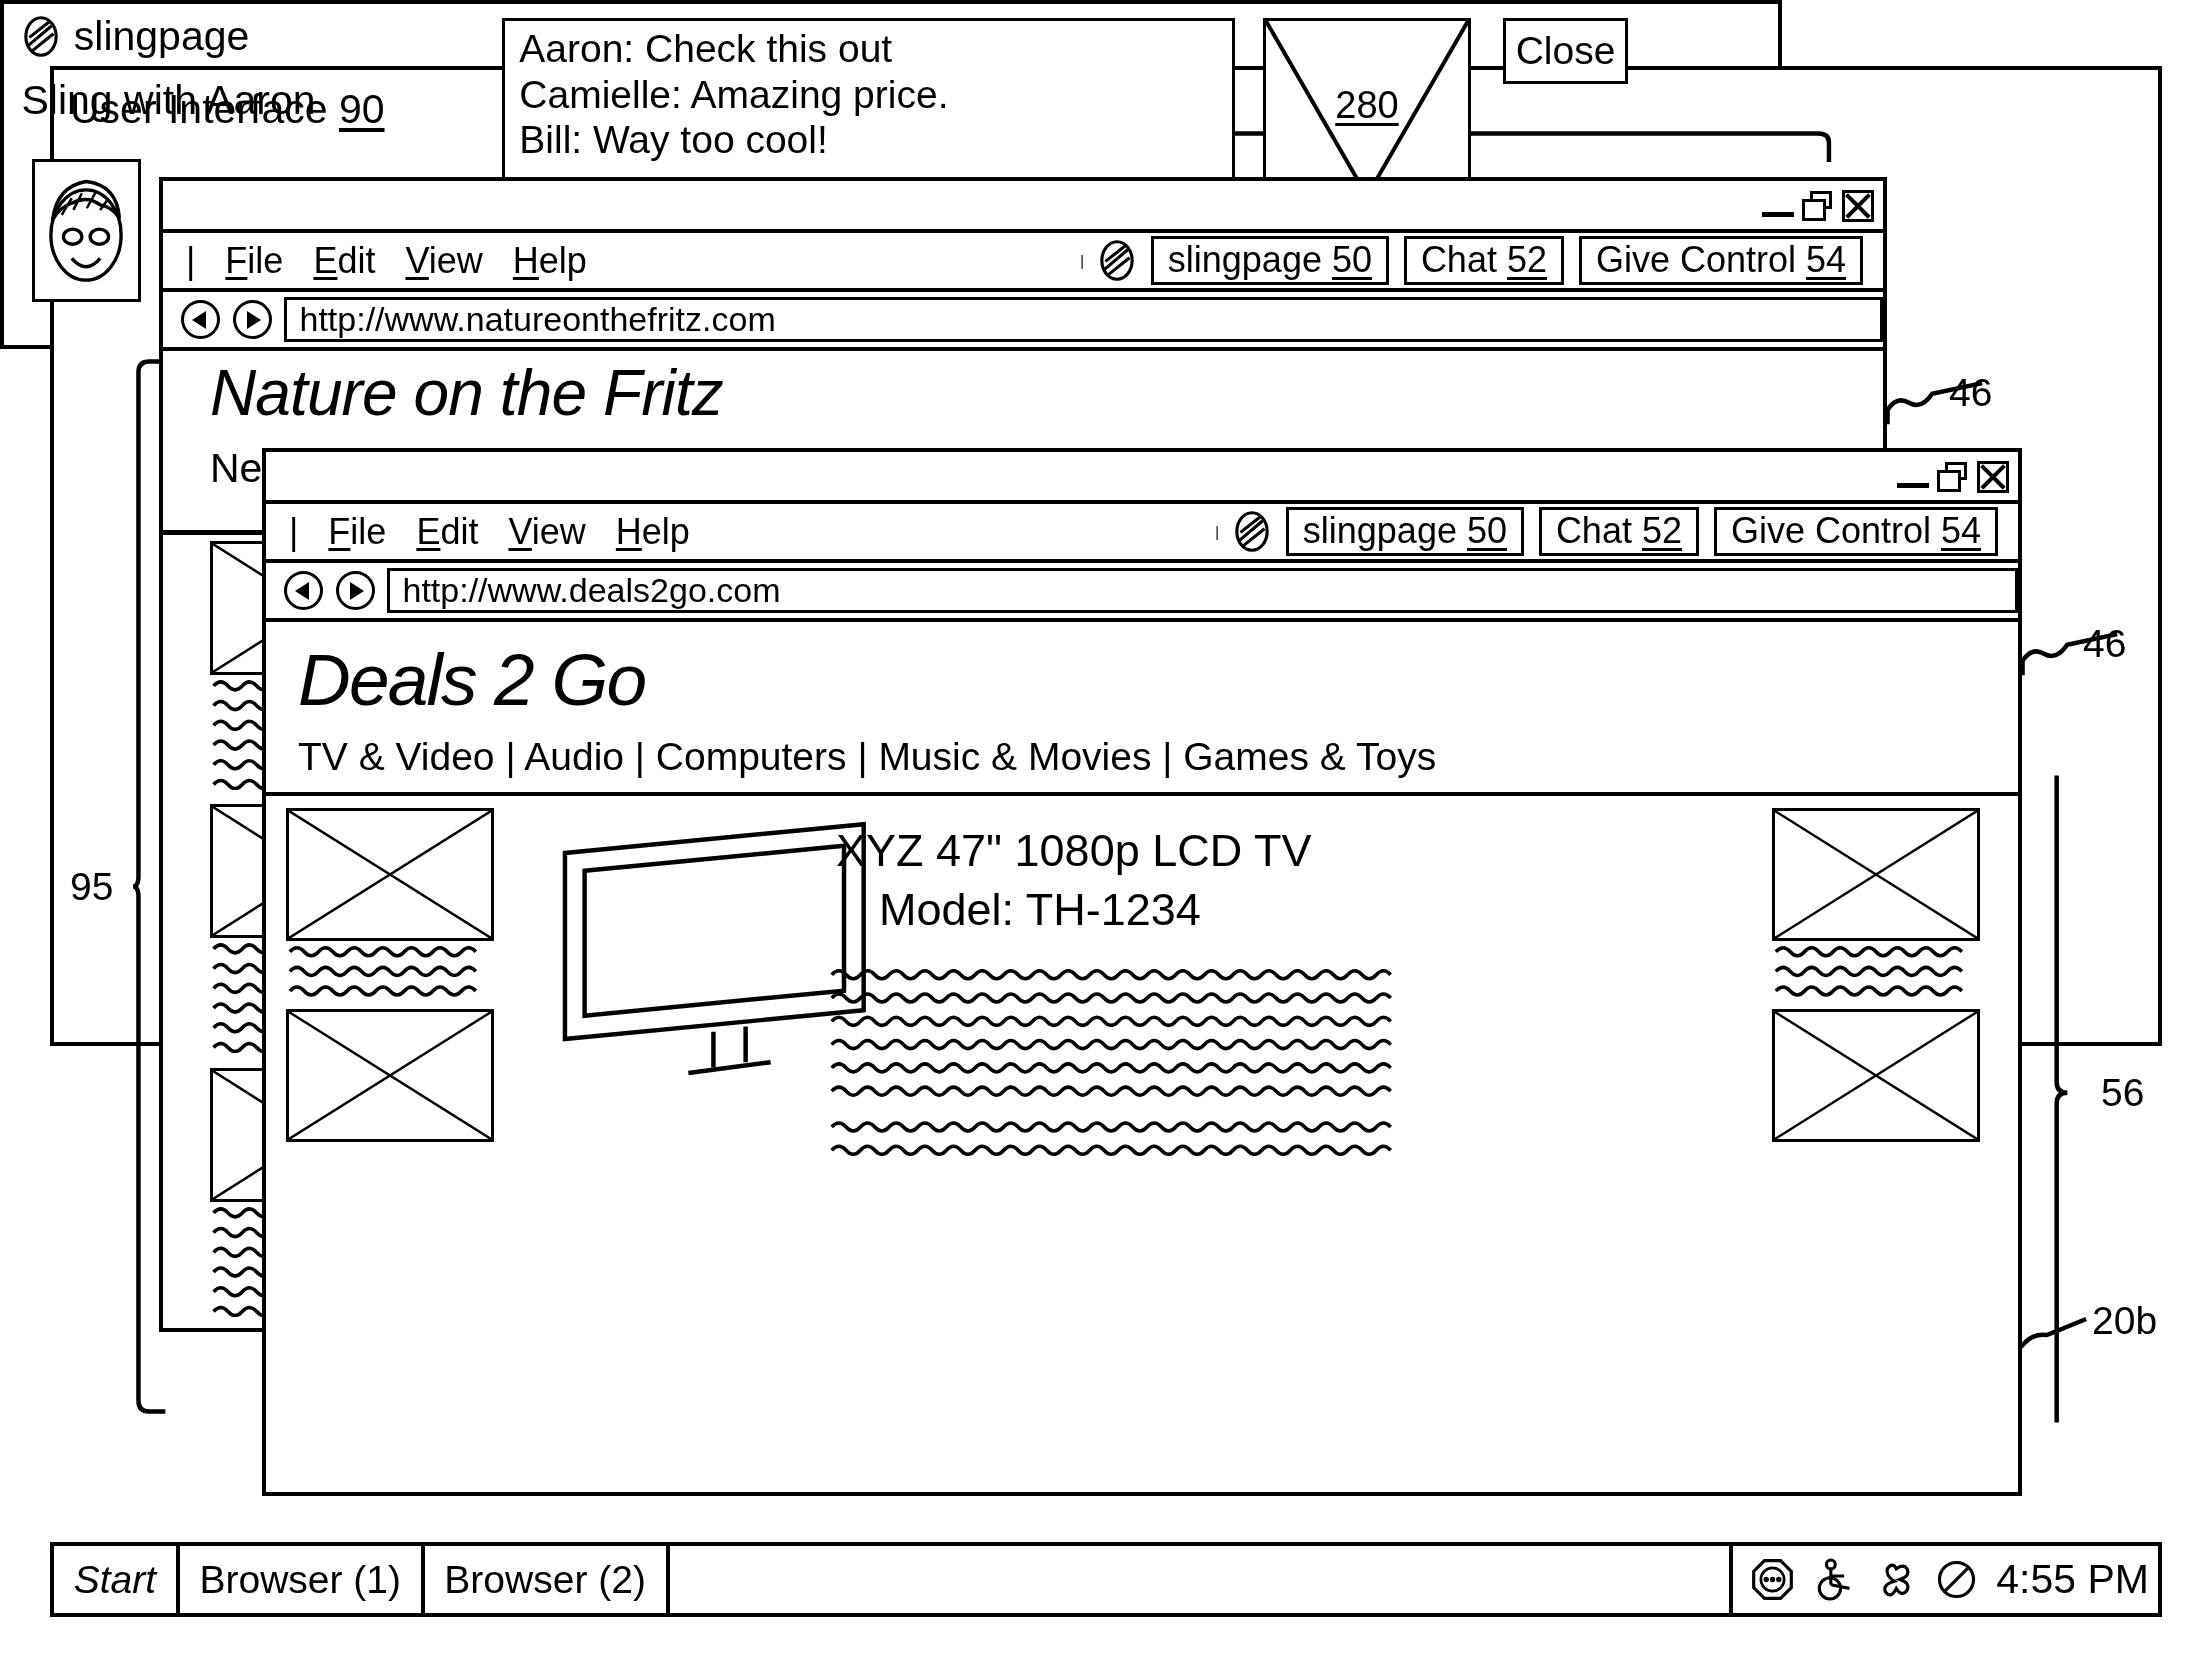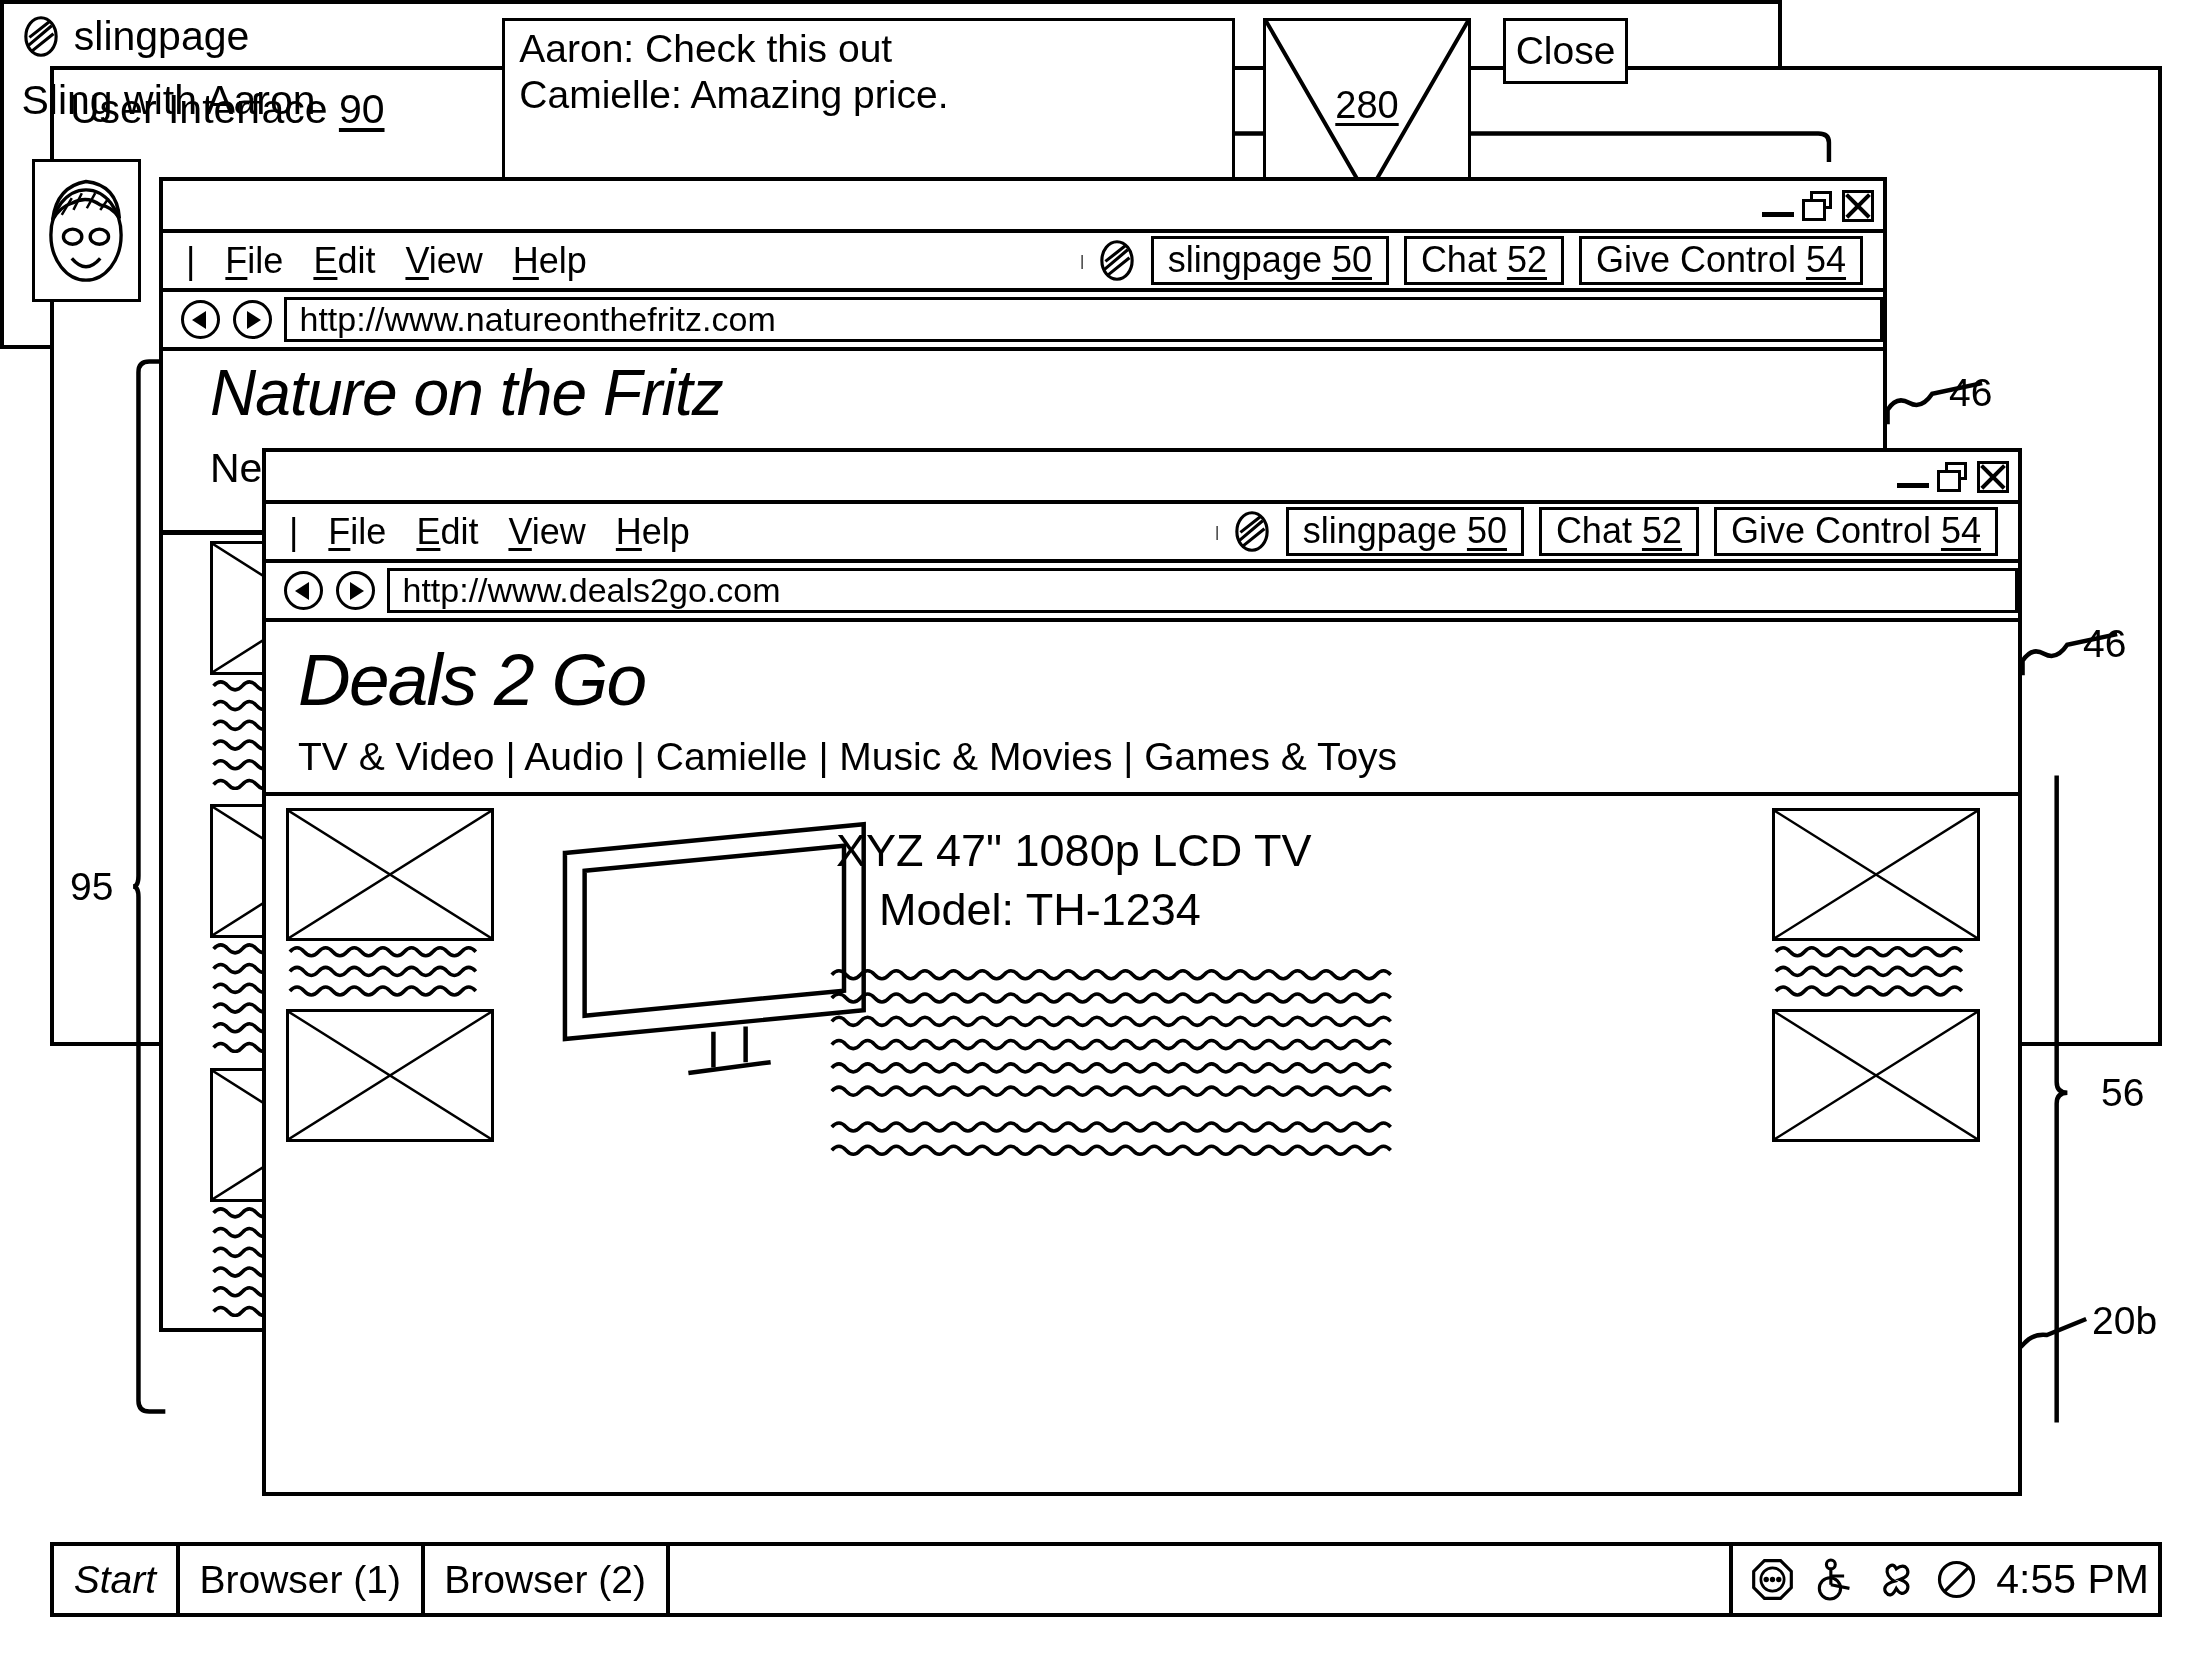--- a/index.html
+++ b/index.html
@@ -296,21 +296,21 @@
     <div class="urlbox">http://www.deals2go.com</div>
   </div>
 
   <div class="content" style="height:864px;">
     <div id="deals-title">Deals 2 Go</div>
     <div id="deals-nav">
       <span>TV &amp; Video</span>
       <span>|</span>
       <span>Audio</span>
       <span>|</span>
-      <span>Camielle</span>
+      <span>Computers</span>
       <span>|</span>
       <span>Music &amp; Movies</span>
       <span>|</span>
       <span>Games &amp; Toys</span>
     </div>
 
     <div id="deals-body">
 
       <div class="abs" style="left:19.7px;top:12.5px;width:208px;">
         <div class="xbox" style="height:133px;">
@@ -406,20 +406,21 @@
       <path d="M32 62 L44 42 M46 56 L56 36 M62 54 L72 36 M78 56 L88 42" fill="none" stroke="#000" stroke-width="3"></path>
       <ellipse cx="45" cy="88" rx="11" ry="9" fill="none" stroke="#000" stroke-width="4"></ellipse>
       <ellipse cx="77" cy="88" rx="11" ry="9" fill="none" stroke="#000" stroke-width="4"></ellipse>
       <path d="M44 114 Q61 134 78 114" fill="none" stroke="#000" stroke-width="4"></path>
     </svg>
   </div>
 
   <div id="chatlog">
     <div class="chatline">Aaron: Check this out</div>
     <div class="chatline">Camielle: Amazing price.</div>
+    <div class="chatline">Bill: Way too cool!</div>
   </div>
 
   <div id="chatinput">
     <span class="u">256</span>
   </div>
 
   <div id="sendbtn">Send</div>
 
   <div id="slingimg" class="xbox">
     <svg viewBox="0 0 100 100" preserveAspectRatio="none">

